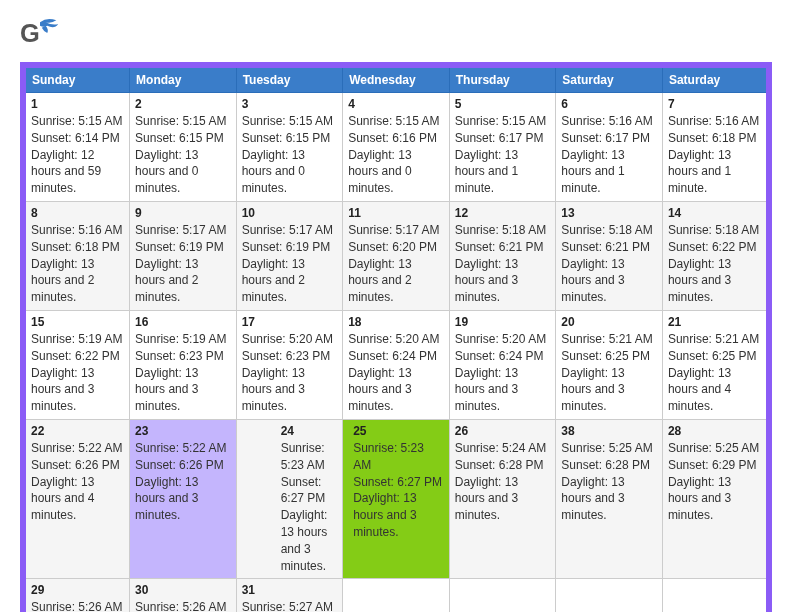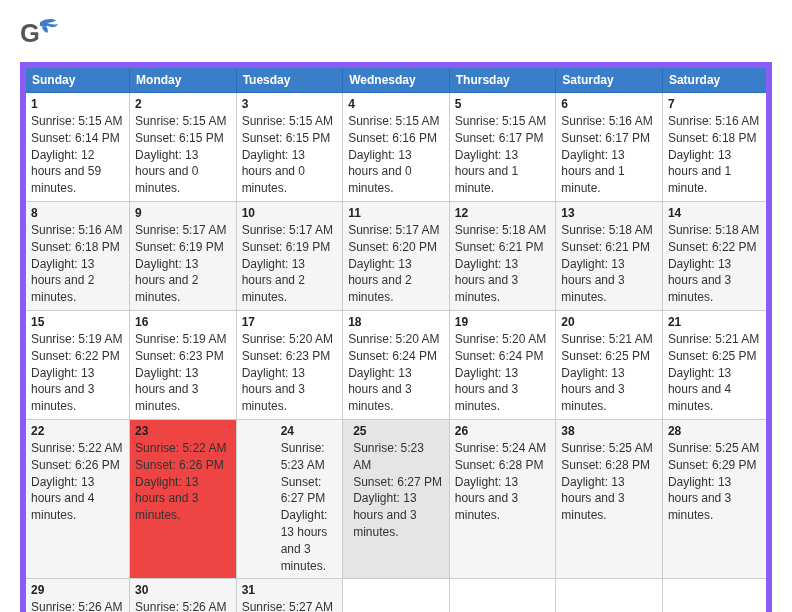--- a/index.html
+++ b/index.html
@@ -268,33 +268,33 @@
 Daylight: 13 hours and 4 minutes.</div>
           </td>
         </tr>
         <tr>
           <td style="background: rgb(245, 245, 245);">
             <span class="day-num">22</span>
             <div class="day-info" style="white-space: pre-line;">Sunrise: 5:22 AM
 Sunset: 6:26 PM
 Daylight: 13 hours and 4 minutes.</div>
           </td>
-          <td style="background: #ef4444;">
+          <td style="background: #c4b5fd;">
             <span class="day-num">23</span>
             <div class="day-info" style="white-space: pre-line;">Sunrise: 5:22 AM
 Sunset: 6:26 PM
 Daylight: 13 hours and 3 minutes.</div>
           </td>
           <td style="background: rgb(245, 245, 245); padding-left: 44px;">
             <span class="day-num">24</span>
             <div class="day-info" style="white-space: pre-line;">Sunrise: 5:23 AM
 Sunset: 6:27 PM
 Daylight: 13 hours and 3 minutes.</div>
           </td>
-          <td style="background: #e5e5e5; padding-left: 10px;">
+          <td style="background: #84cc16; padding-left: 10px;">
             <span class="day-num">25</span>
             <div class="day-info" style="white-space: pre-line;">Sunrise: 5:23 AM
 Sunset: 6:27 PM
 Daylight: 13 hours and 3 minutes.</div>
           </td>
           <td style="background: rgb(245, 245, 245);">
             <span class="day-num">26</span>
             <div class="day-info" style="white-space: pre-line;">Sunrise: 5:24 AM
 Sunset: 6:28 PM
 Daylight: 13 hours and 3 minutes.</div>

